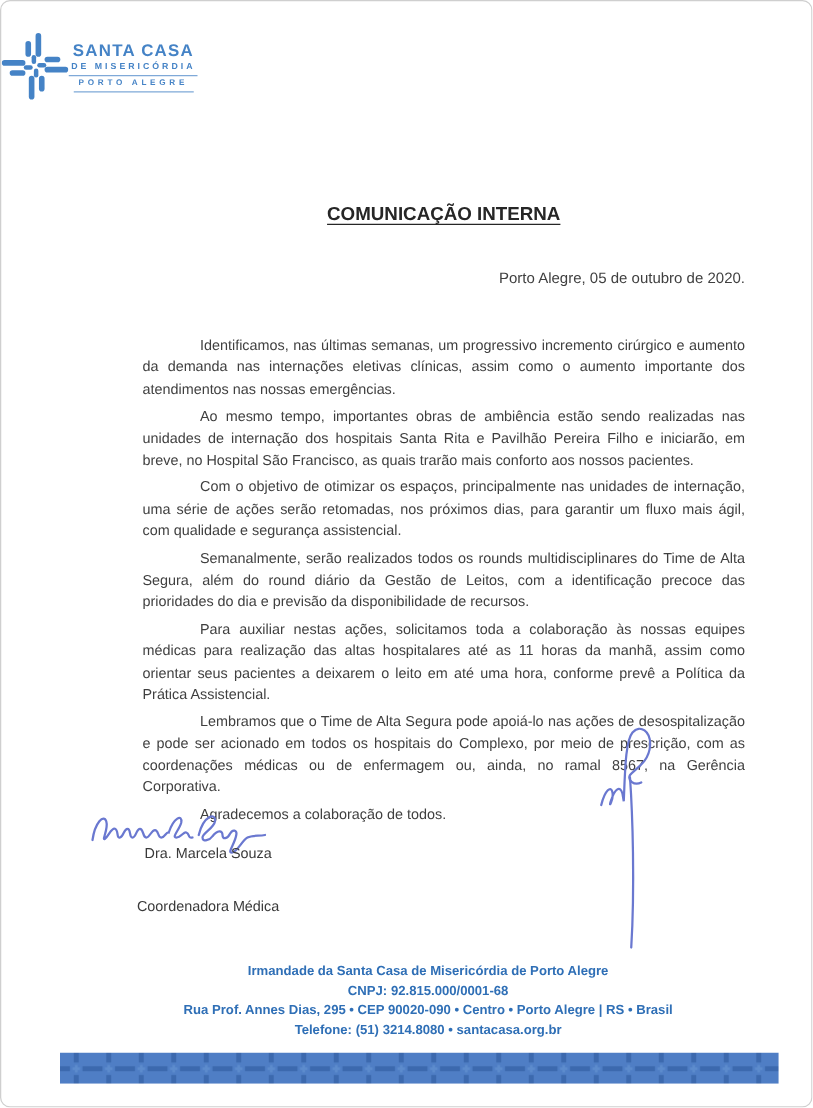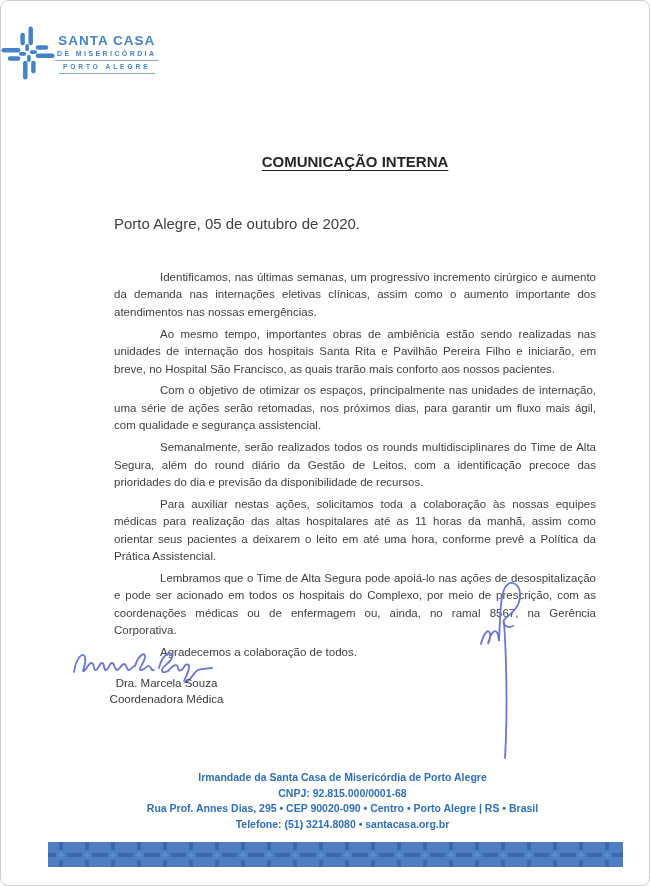--- a/index.html
+++ b/index.html
@@ -30,48 +30,48 @@
     color:#4583c6;line-height:9px;padding:1px 2px 2px 2px;
     border-bottom:1px solid #7fa9d8;
   }
   .logo-city{
     font-size:6.5px;font-weight:700;letter-spacing:3px;
     color:#4583c6;line-height:8px;padding:2px 4px 2px 4px;
     border-bottom:1px solid #7fa9d8;
   }
   
   .doc-title{
-    position:absolute;top:152px;left:113px;right:53px;
+    position:absolute;top:162px;left:113px;right:53px;
     text-align:center;
     font-size:15px;font-weight:700;color:#262626;
     text-decoration:underline;
     text-underline-offset:3px;
   }
   .date-line{
     position:absolute;top:214px;left:113px;right:53px;
-    font-size:15px;color:#3f3f3f;
+    text-align:right;font-size:12px;color:#3f3f3f;
   }
   .body-text{
     position:absolute;top:268px;left:113px;right:53px;
   }
   .body-text p{
     margin:0 0 4.5px 0;
     font-size:11.5px;line-height:17.4px;
     text-align:justify;text-indent:46px;
     color:#3f3f3f;
   }
   
   .sig-drawing{position:absolute;pointer-events:none;}
   .sig-left-drawing{left:68px;top:643px;}
   .sig-right-drawing{left:476px;top:577px;z-index:2;}
   .sig-text{
     position:absolute;text-align:center;font-size:11.5px;color:#3a3a3a;z-index:1;
   }
   .sig-text .sig-name{display:block;line-height:16px;}
-  .sig-text .sig-role{display:block;line-height:16px;}
+  .sig-text .sig-role{display:block;line-height:16px;margin-top:27px;}
   .sig-left-text{left:83px;top:674px;width:165px;}
   .sig-right-text{left:438px;top:671px;width:170px;}
   
   .footer{
     position:absolute;top:769px;left:0;right:0;
     text-align:center;color:#2f6fb6;
   }
   .footer div{
     font-size:10.5px;font-weight:700;line-height:15.5px;padding-left:35px;
   }

